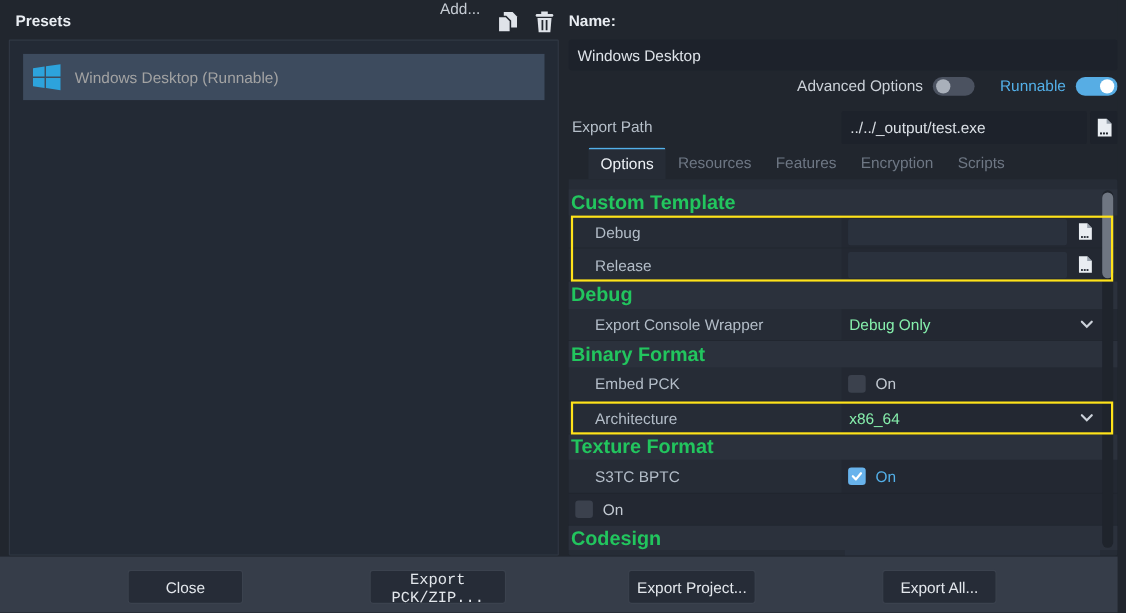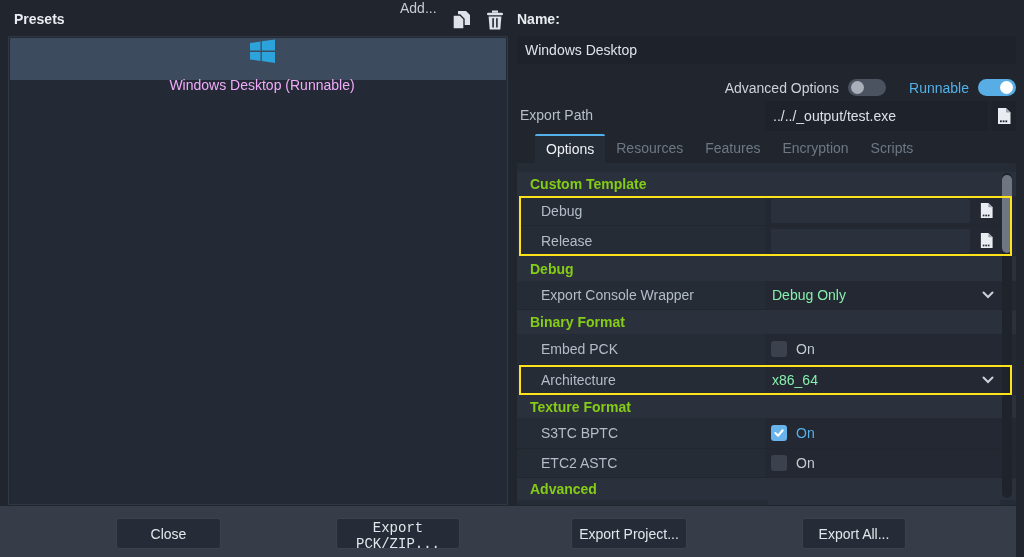--- a/index.html
+++ b/index.html
@@ -10,31 +10,31 @@
   .presets-title{position:absolute;left:14px;top:11px;font-weight:bold;color:#e9edf2;}
   .add-btn{position:absolute;left:400px;top:0;color:#c6ccd4;cursor:default;}
   .top-icon{position:absolute;top:10px;width:20px;height:20px;display:flex;align-items:center;justify-content:center;}
   .ic-copy{left:451px;}
   .ic-trash{left:485px;}
   .name-title{position:absolute;left:517px;top:11px;font-weight:bold;color:#e9edf2;}
 
   
   .preset-list{position:absolute;left:8px;top:36px;width:500px;height:469px;
                background:#232a35;border:1px solid #313844;box-sizing:border-box;border-radius:1px;}
-  .preset-row{margin:1px;height:42px;background:#3d4b5e;display:flex;align-items:center;
-              padding-left:8px;gap:12px;color:#f0abfc;flex-direction:column;}
+  .preset-row{margin:12px;height:42px;background:#3d4b5e;display:flex;align-items:center;
+              padding-left:8px;gap:12px;color:#a3a3a3;}
 
   
   .name-input{position:absolute;left:517px;top:36px;width:499px;height:28px;background:#1d222b;
               border:none;border-radius:3px;color:#dfe4ea;font:14px "Liberation Sans",sans-serif;
               padding:0 8px;box-sizing:border-box;outline:none;}
 
   
   .adv-row{position:absolute;left:517px;top:70px;width:499px;height:26px;display:flex;
-           align-items:flex-end;justify-content:flex-end;gap:9px;}
+           align-items:flex-start;justify-content:flex-end;gap:9px;}
   .adv-label{color:#ccd2d9;}
   .run-label{color:#53b0e9;margin-left:14px;}
   .toggle{width:38px;height:17px;border-radius:9px;position:relative;flex:none;}
   .toggle.off{background:#4b5260;}
   .toggle.on{background:#57ade4;}
   .toggle .knob{position:absolute;top:2px;width:13px;height:13px;border-radius:50%;}
   .toggle.off .knob{left:3px;background:#a9b0ba;}
   .toggle.on .knob{right:3px;background:#ffffff;}
 
   
@@ -49,21 +49,21 @@
   
   .tabbar{position:absolute;left:535px;top:134px;width:499px;height:29px;display:flex;align-items:flex-end;}
   .tab{height:29px;line-height:28px;padding:0 11px;color:#6e7784;box-sizing:border-box;}
   .tab.active{background:#262c36;border-top:2px solid #53b0e9;border-radius:2px 2px 0 0;
               color:#eef2f6;line-height:26px;}
 
   
   .options-panel{position:absolute;left:517px;top:163px;width:499px;height:342px;background:#262c36;
                  border-radius:0 2px 2px 2px;padding-top:9px;box-sizing:border-box;}
   .row{display:flex;align-items:center;box-sizing:border-box;}
-  .row.sec{background:#2b313c;color:#84cc16;font-weight:bold;padding-left:13px;font-size:14px;}
+  .row.sec{background:#2b313c;color:#22c55e;font-weight:bold;padding-left:2px;font-size:18px;}
   .row.item{border-bottom:1px solid rgba(0,0,0,0.12);}
   .cell-label{width:248px;flex:none;padding-left:24px;color:#b3bdc8;box-sizing:border-box;
               white-space:nowrap;overflow:hidden;}
   .cell-value{flex:1;display:flex;align-items:center;padding:0 20px 0 6px;position:relative;
               background:rgba(0,0,0,0.07);height:100%;}
   .file-field{flex:1;height:24px;background:#2a313d;border-radius:2px;margin-right:6px;}
   .icon-btn{width:20px;height:20px;display:flex;align-items:center;justify-content:center;flex:none;}
   .dd-value{color:#86efac;padding-left:1px;}
   .chev{position:absolute;right:22px;top:50%;transform:translateY(-50%);display:flex;}
   .cb{width:16px;height:16px;border-radius:3px;background:#3b414d;flex:none;display:flex;
@@ -254,29 +254,28 @@
         <span class="cb checked">
           <svg width="12" height="12" viewBox="0 0 13 13">
               <polyline points="2.5,6.5 5.5,9.5 10.5,3.5" stroke="#ffffff" stroke-width="2.2" fill="none" stroke-linecap="round" stroke-linejoin="round"></polyline>
             </svg>
         </span>
         <span class="on-label blue">On</span>
       </div>
     </div>
 
     <div class="row item" style="height:29px">
-      <div class="cell-label">ETC2 ASTC</div>
       <div class="cell-value">
         <span class="cb"></span>
         <span class="on-label">On</span>
       </div>
     </div>
 
     <div class="row sec" style="height:22px">
-      <span>Advanced</span>
+      <span>Codesign</span>
     </div>
 
     <div class="sliver">
         <div class="sl-val"></div>
       </div>
 
     <div class="scroll-track">
       <div class="scroll-thumb"></div>
     </div>
 

